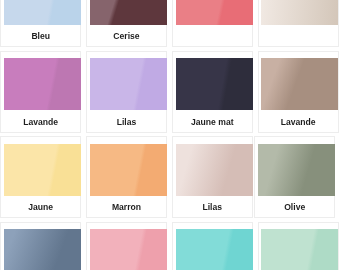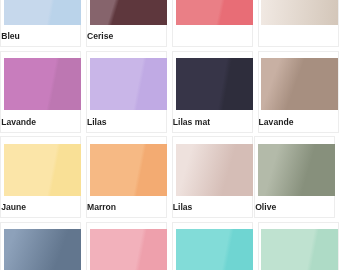--- a/index.html
+++ b/index.html
@@ -5,21 +5,21 @@
   html,body{margin:0;padding:0;background:#ffffff;}
   body{width:340px;height:270px;overflow:hidden;
        font-family:"Liberation Sans",sans-serif;
        -webkit-font-smoothing:antialiased;}
   #grid{position:absolute;left:0.2px;top:-34.6px;width:340px;height:350px;}
   .card{position:absolute;width:81px;height:82px;
         border:1px solid #ededed;box-sizing:border-box;background:#ffffff;}
   .thumb{position:absolute;left:2.8px;top:6.4px;width:77px;height:52px;overflow:hidden;}
   .sheen{position:absolute;left:0;top:0;width:100%;height:100%;}
   .edge{position:absolute;left:0;top:0;width:100%;height:100%;}
-  .label{position:absolute;left:0;right:0;top:66px;text-align:left;
+  .label{position:absolute;left:0;right:0;top:66px;text-align:center;
          font-size:8.6px;font-weight:bold;color:#1f1f1f;line-height:9px;
          transform:translateZ(0);}
 </style>
 </head>
 <body>
 
 <div id="grid">
     <div class="card" style="left: 0px; top: 0px;">
       <div class="thumb" style="background: rgb(198, 216, 236);">
         <div class="sheen" style="background: linear-gradient(100deg, rgb(198, 216, 236) 60%, rgb(186, 211, 234) 64%);"></div>
@@ -58,21 +58,21 @@
         <div class="sheen" style="background: linear-gradient(101deg, rgb(201, 182, 232) 61%, rgb(192, 170, 228) 65%);"></div>
         <div class="edge"></div>
       </div>
       <div class="label">Lilas</div>
     </div>
     <div class="card" style="left: 171.6px; top: 85.5px;">
       <div class="thumb" style="background: rgb(55, 53, 72);">
         <div class="sheen" style="background: linear-gradient(100deg, rgb(55, 53, 72) 59%, rgb(46, 45, 60) 65%);"></div>
         <div class="edge"></div>
       </div>
-      <div class="label">Lilas mat</div>
+      <div class="label">Jaune mat</div>
     </div>
     <div class="card" style="left: 257.4px; top: 85.5px;">
       <div class="thumb" style="background: rgb(200, 176, 163);">
         <div class="sheen" style="background: linear-gradient(110deg, rgb(200, 176, 163) 20%, rgb(167, 143, 128) 46%);"></div>
         <div class="edge"></div>
       </div>
       <div class="label">Lavande</div>
     </div>
     <div class="card" style="left: 0px; top: 171px; padding-left: 29px;">
       <div class="thumb" style="background: rgb(251, 229, 168);">

